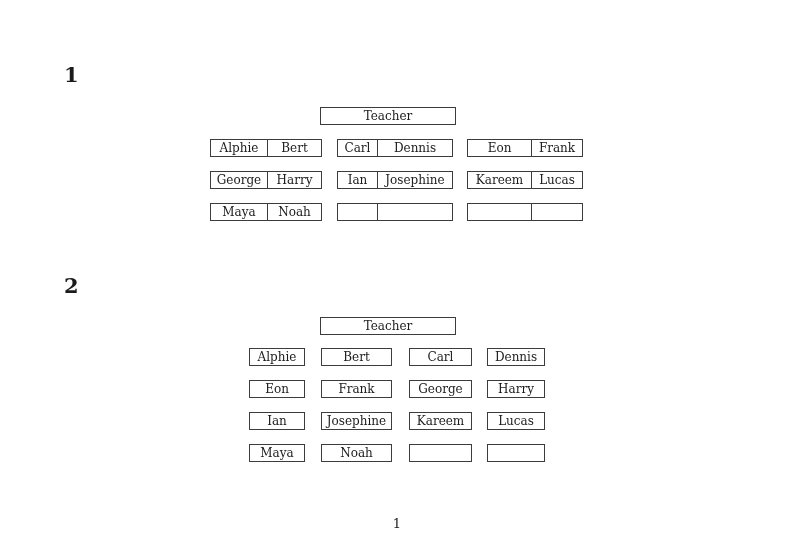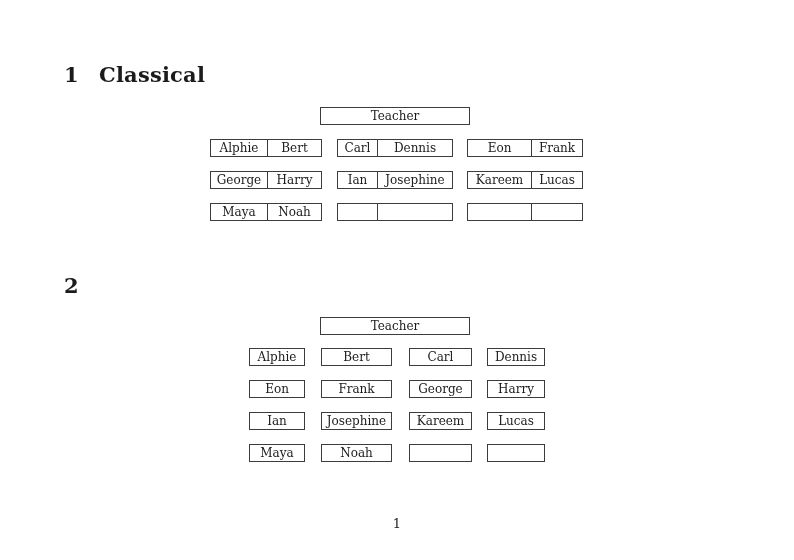--- a/index.html
+++ b/index.html
@@ -19,21 +19,21 @@
   .heading-classical{top:62px;}
   .heading-distributed{top:273px;}
 
   
   .box{
     position:absolute;height:18px;box-sizing:border-box;
     border:1px solid #3c3c3c;background:#ffffff;
     display:flex;align-items:center;justify-content:center;
     font-size:12px;line-height:16px;white-space:nowrap;
   }
-  .teacher{left:320px;width:150px;}
+  .teacher{left:320px;width:136px;}
   .cl-teacher{top:107px;}
   .ds-teacher{top:317px;}
 
   
   .pair{justify-content:flex-start;padding:0;}
   .pair .cell-l{
     height:100%;box-sizing:border-box;border-right:1px solid #3c3c3c;
     display:flex;align-items:center;justify-content:center;
   }
   .pair .cell-r{
@@ -56,21 +56,20 @@
     font-size:13px;color:#222222;
   }
 </style>
 </head>
 <body>
 
 <div class="page">
 
   <h2 class="heading heading-classical">
     <span class="sec-num">1</span>
-    <span>Classical</span>
   </h2>
 
   <div class="box teacher cl-teacher">
     <span>Teacher</span>
   </div>
 
   <div class="box pair cl-row1 cl-col1">
     <span class="cell-l">Alphie</span>
     <span class="cell-r">Bert</span>
   </div>

